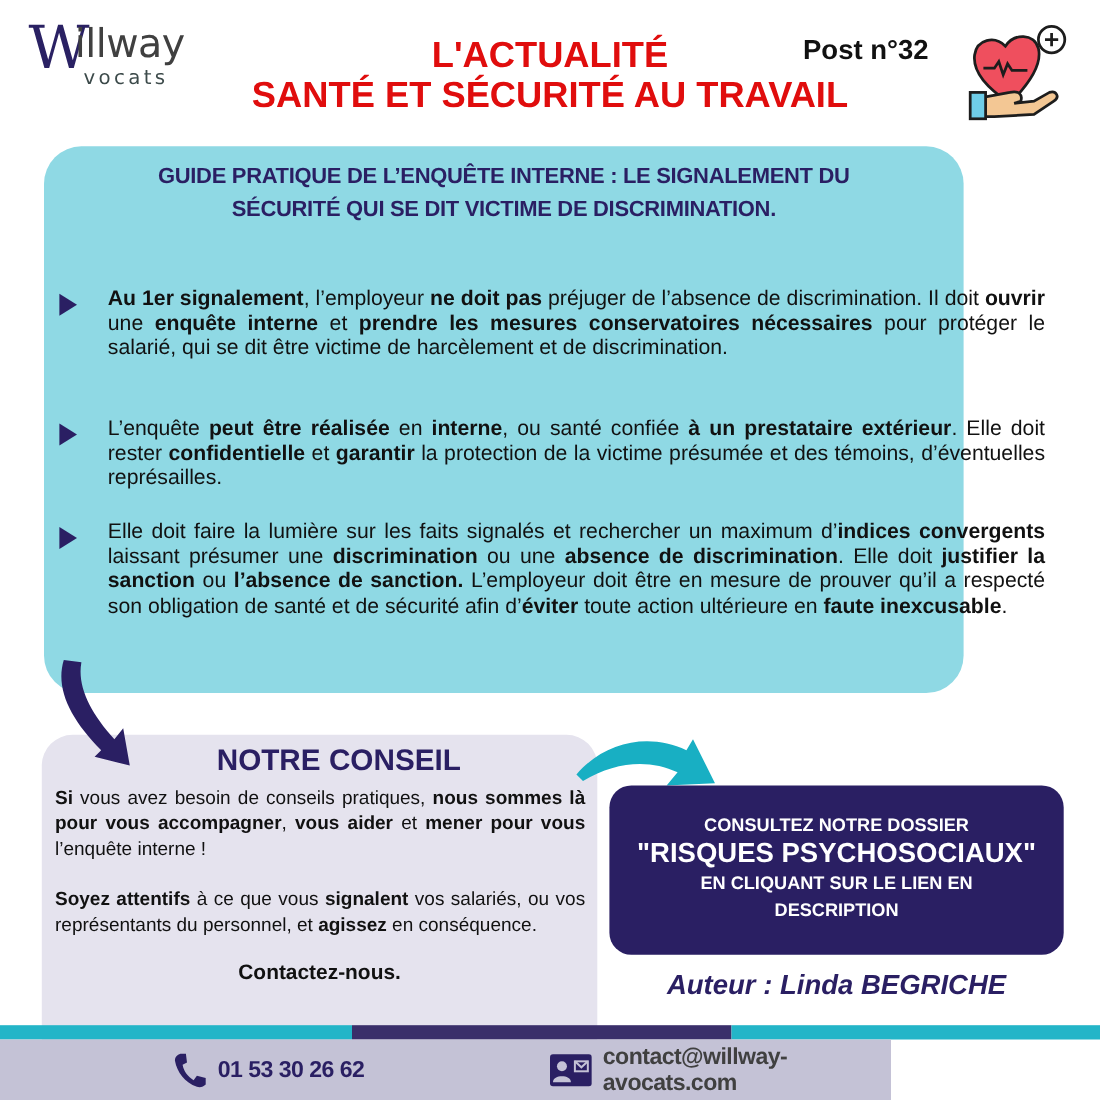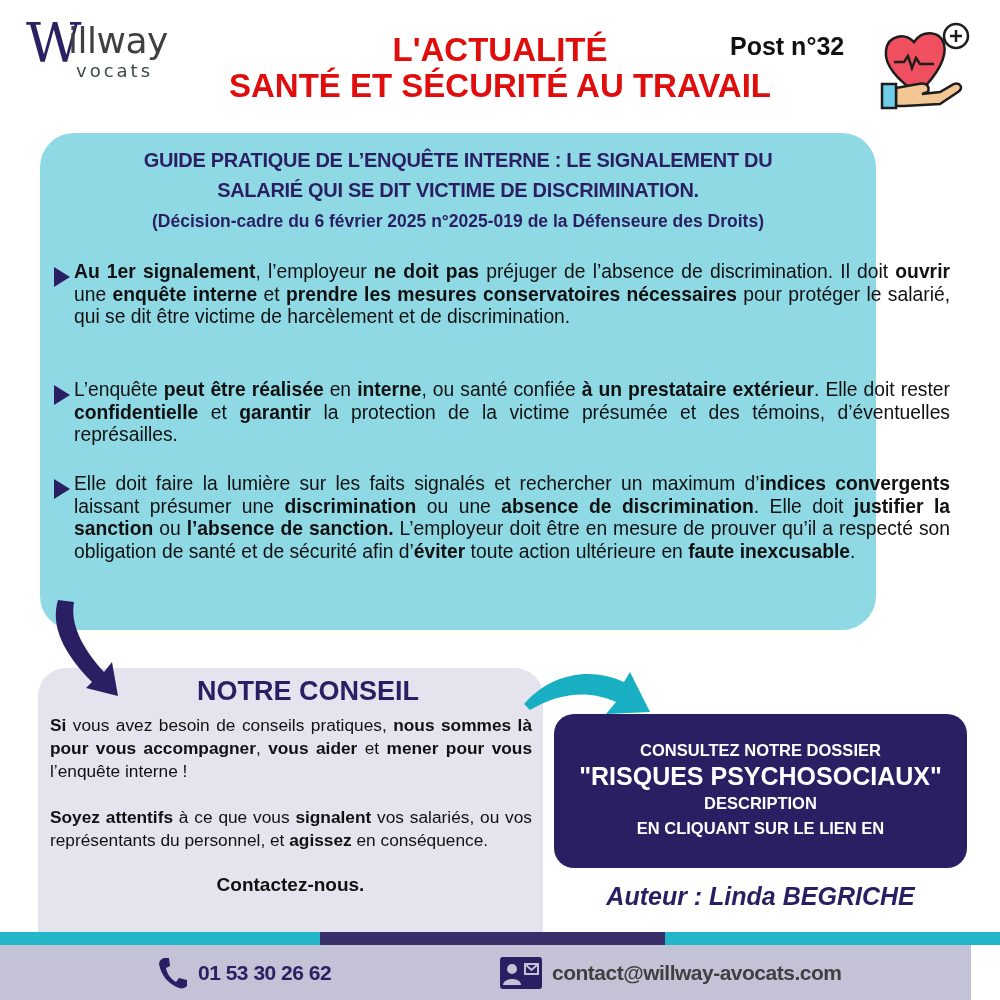--- a/index.html
+++ b/index.html
@@ -20,21 +20,21 @@
   .heart-icon { position: absolute; left: 878px; top: 22px; width: 100px; height: 90px; }
 
   
   .main-box { position: absolute; left: 40px; top: 133px; width: 836px; height: 497px; background: #8fd9e4; border-radius: 34px; }
   .main-head { position: absolute; left: 0; top: 12px; width: 100%; text-align: center; color: #2a1f63; font-weight: bold; }
   .main-head .h1 { font-size: 20px; line-height: 30px; display: block; letter-spacing: -0.3px; }
   .main-head .h2 { font-size: 17.5px; line-height: 28px; display: block; margin-top: 2px; }
 
   .bullet { position: absolute; left: 14px; width: 896px; }
   .bullet .tri { position: absolute; left: 0; top: 6px; width: 0; height: 0; border-top: 10px solid transparent; border-bottom: 10px solid transparent; border-left: 16px solid #2a1f63; }
-  .bullet p { margin-left: 20px; font-size: 19.3px; line-height: 22.5px; text-align: justify; color: #111; }
+  .bullet p { margin-left: 44px; font-size: 19.3px; line-height: 22.5px; text-align: justify; color: #111; }
   .bullet b { font-weight: bold; }
 
   
   .arrow-dark { position: absolute; left: 40px; top: 596px; width: 90px; height: 110px; }
   .arrow-teal { position: absolute; left: 520px; top: 668px; width: 150px; height: 60px; }
 
   
   .conseil { position: absolute; left: 38px; top: 668px; width: 505px; height: 304px; background: #e5e3ee; border-radius: 28px; }
   .conseil-title { position: absolute; left: 0; top: 8px; width: 100%; text-align: center; padding-left: 35px; font-size: 27px; font-weight: bold; color: #2a1f63; }
   .conseil-body { position: absolute; left: 12px; top: 46px; width: 482px; font-size: 17.3px; line-height: 23px; text-align: justify; color: #111; }
@@ -47,21 +47,21 @@
   .dossier .d2 { font-size: 25px; line-height: 30px; display: block; }
   .dossier .d3 { font-size: 16.5px; line-height: 25px; display: block; }
 
   .author { position: absolute; left: 554px; top: 882px; width: 413px; text-align: center; font-size: 25px; font-weight: bold; font-style: italic; color: #2a1f63; }
 
   
   .stripe { position: absolute; top: 932px; height: 13px; }
   .stripe.s1 { left: 0; width: 320px; background: #23b5c8; }
   .stripe.s2 { left: 320px; width: 345px; background: #3a2f6a; }
   .stripe.s3 { left: 665px; width: 335px; background: #23b5c8; }
-  .footer { position: absolute; left: 0; top: 945px; width: 971px; height: 55px; background: #c4c2d6; }
+  .footer { position: absolute; left: 0; top: 945px; width: 810px; height: 55px; background: #c4c2d6; }
   .phone { position: absolute; left: 158px; top: 12px; height: 32px; display: flex; align-items: center; }
   .phone-text { font-size: 21px; font-weight: bold; color: #2a1f63; margin-left: 10px; letter-spacing: -0.5px; }
   .email { position: absolute; left: 500px; top: 12px; height: 32px; display: flex; align-items: center; }
   .email-text { font-size: 21px; font-weight: bold; color: #404040; margin-left: 10px; letter-spacing: -0.5px; }
 </style>
 </head>
 <body>
 
 <div class="logo">
   <span class="logo-w">W</span>
@@ -82,22 +82,21 @@
   <circle cx="78" cy="14" r="12" fill="#ffffff" stroke="#1d1d1d" stroke-width="2.5"></circle>
   <line x1="78" y1="8" x2="78" y2="20" stroke="#1d1d1d" stroke-width="2.5"></line>
   <line x1="72" y1="14" x2="84" y2="14" stroke="#1d1d1d" stroke-width="2.5"></line>
   <path d="M18 66 L40 62 C48 60 52 64 50 70 L44 72 L62 70 L76 62 C82 60 86 66 80 70 L62 82 L26 84 L18 84 Z" fill="#f3c794" stroke="#1d1d1d" stroke-width="2.5"></path>
   <rect x="4" y="62" width="14" height="24" fill="#6fcde8" stroke="#1d1d1d" stroke-width="2.5"></rect>
 </svg>
 
 <div class="main-box">
   <div class="main-head">
     <span class="h1">GUIDE PRATIQUE DE L’ENQUÊTE INTERNE : LE SIGNALEMENT DU</span>
-    <span class="h1">SALARIÉ QUI SE DIT VICTIME DE DISCRIMINATION.</span>
-    <span class="h2">(Décision-cadre du 6 février 2025 n°2025-019 de la Défenseure des Droits)</span>
+    <span class="h1">SÉCURITÉ QUI SE DIT VICTIME DE DISCRIMINATION.</span>
   </div>
 
   <div class="bullet" style="top:128px;">
     <span class="tri"></span>
     <p><b>Au 1er signalement</b><span>, l’employeur </span><b>ne doit pas</b><span> préjuger de l’absence de discrimination. Il doit </span><b>ouvrir</b><span> une </span><b>enquête interne</b><span> et </span><b>prendre les mesures conservatoires nécessaires</b><span> pour protéger le salarié, qui se dit être victime de harcèlement et de discrimination.</span></p>
   </div>
   <div class="bullet" style="top:246px;">
     <span class="tri"></span>
     <p><span>L’enquête </span><b>peut être réalisée</b><span> en </span><b>interne</b><span>, ou santé confiée </span><b>à un prestataire extérieur</b><span>. Elle doit rester </span><b>confidentielle</b><span> et </span><b>garantir</b><span> la protection de la victime présumée et des témoins, d’éventuelles représailles.</span></p>
   </div>
@@ -120,22 +119,22 @@
   <path d="M18 4 C10 30 24 58 52 86 L46 92 L78 100 L72 66 L64 76 C42 52 30 28 34 6 Z" fill="#2a1f63"></path>
 </svg>
 
 <svg class="arrow-teal" viewBox="0 0 150 60">
   <path d="M4 36 C30 6 70 -2 104 14 L110 4 L130 44 L86 46 L96 34 C70 22 40 24 10 42 Z" fill="#18afc3"></path>
 </svg>
 
 <div class="dossier">
   <span class="d1">CONSULTEZ NOTRE DOSSIER</span>
   <span class="d2">"RISQUES PSYCHOSOCIAUX"</span>
+  <span class="d3">EN CLIQUANT SUR LE LIEN EN</span>
   <span class="d3">DESCRIPTION</span>
-  <span class="d3">EN CLIQUANT SUR LE LIEN EN</span>
 </div>
 
 <div class="author">Auteur : Linda BEGRICHE</div>
 
 <div class="stripe s1"></div>
 <div class="stripe s2"></div>
 <div class="stripe s3"></div>
 
 <div class="footer">
   <div class="phone">

